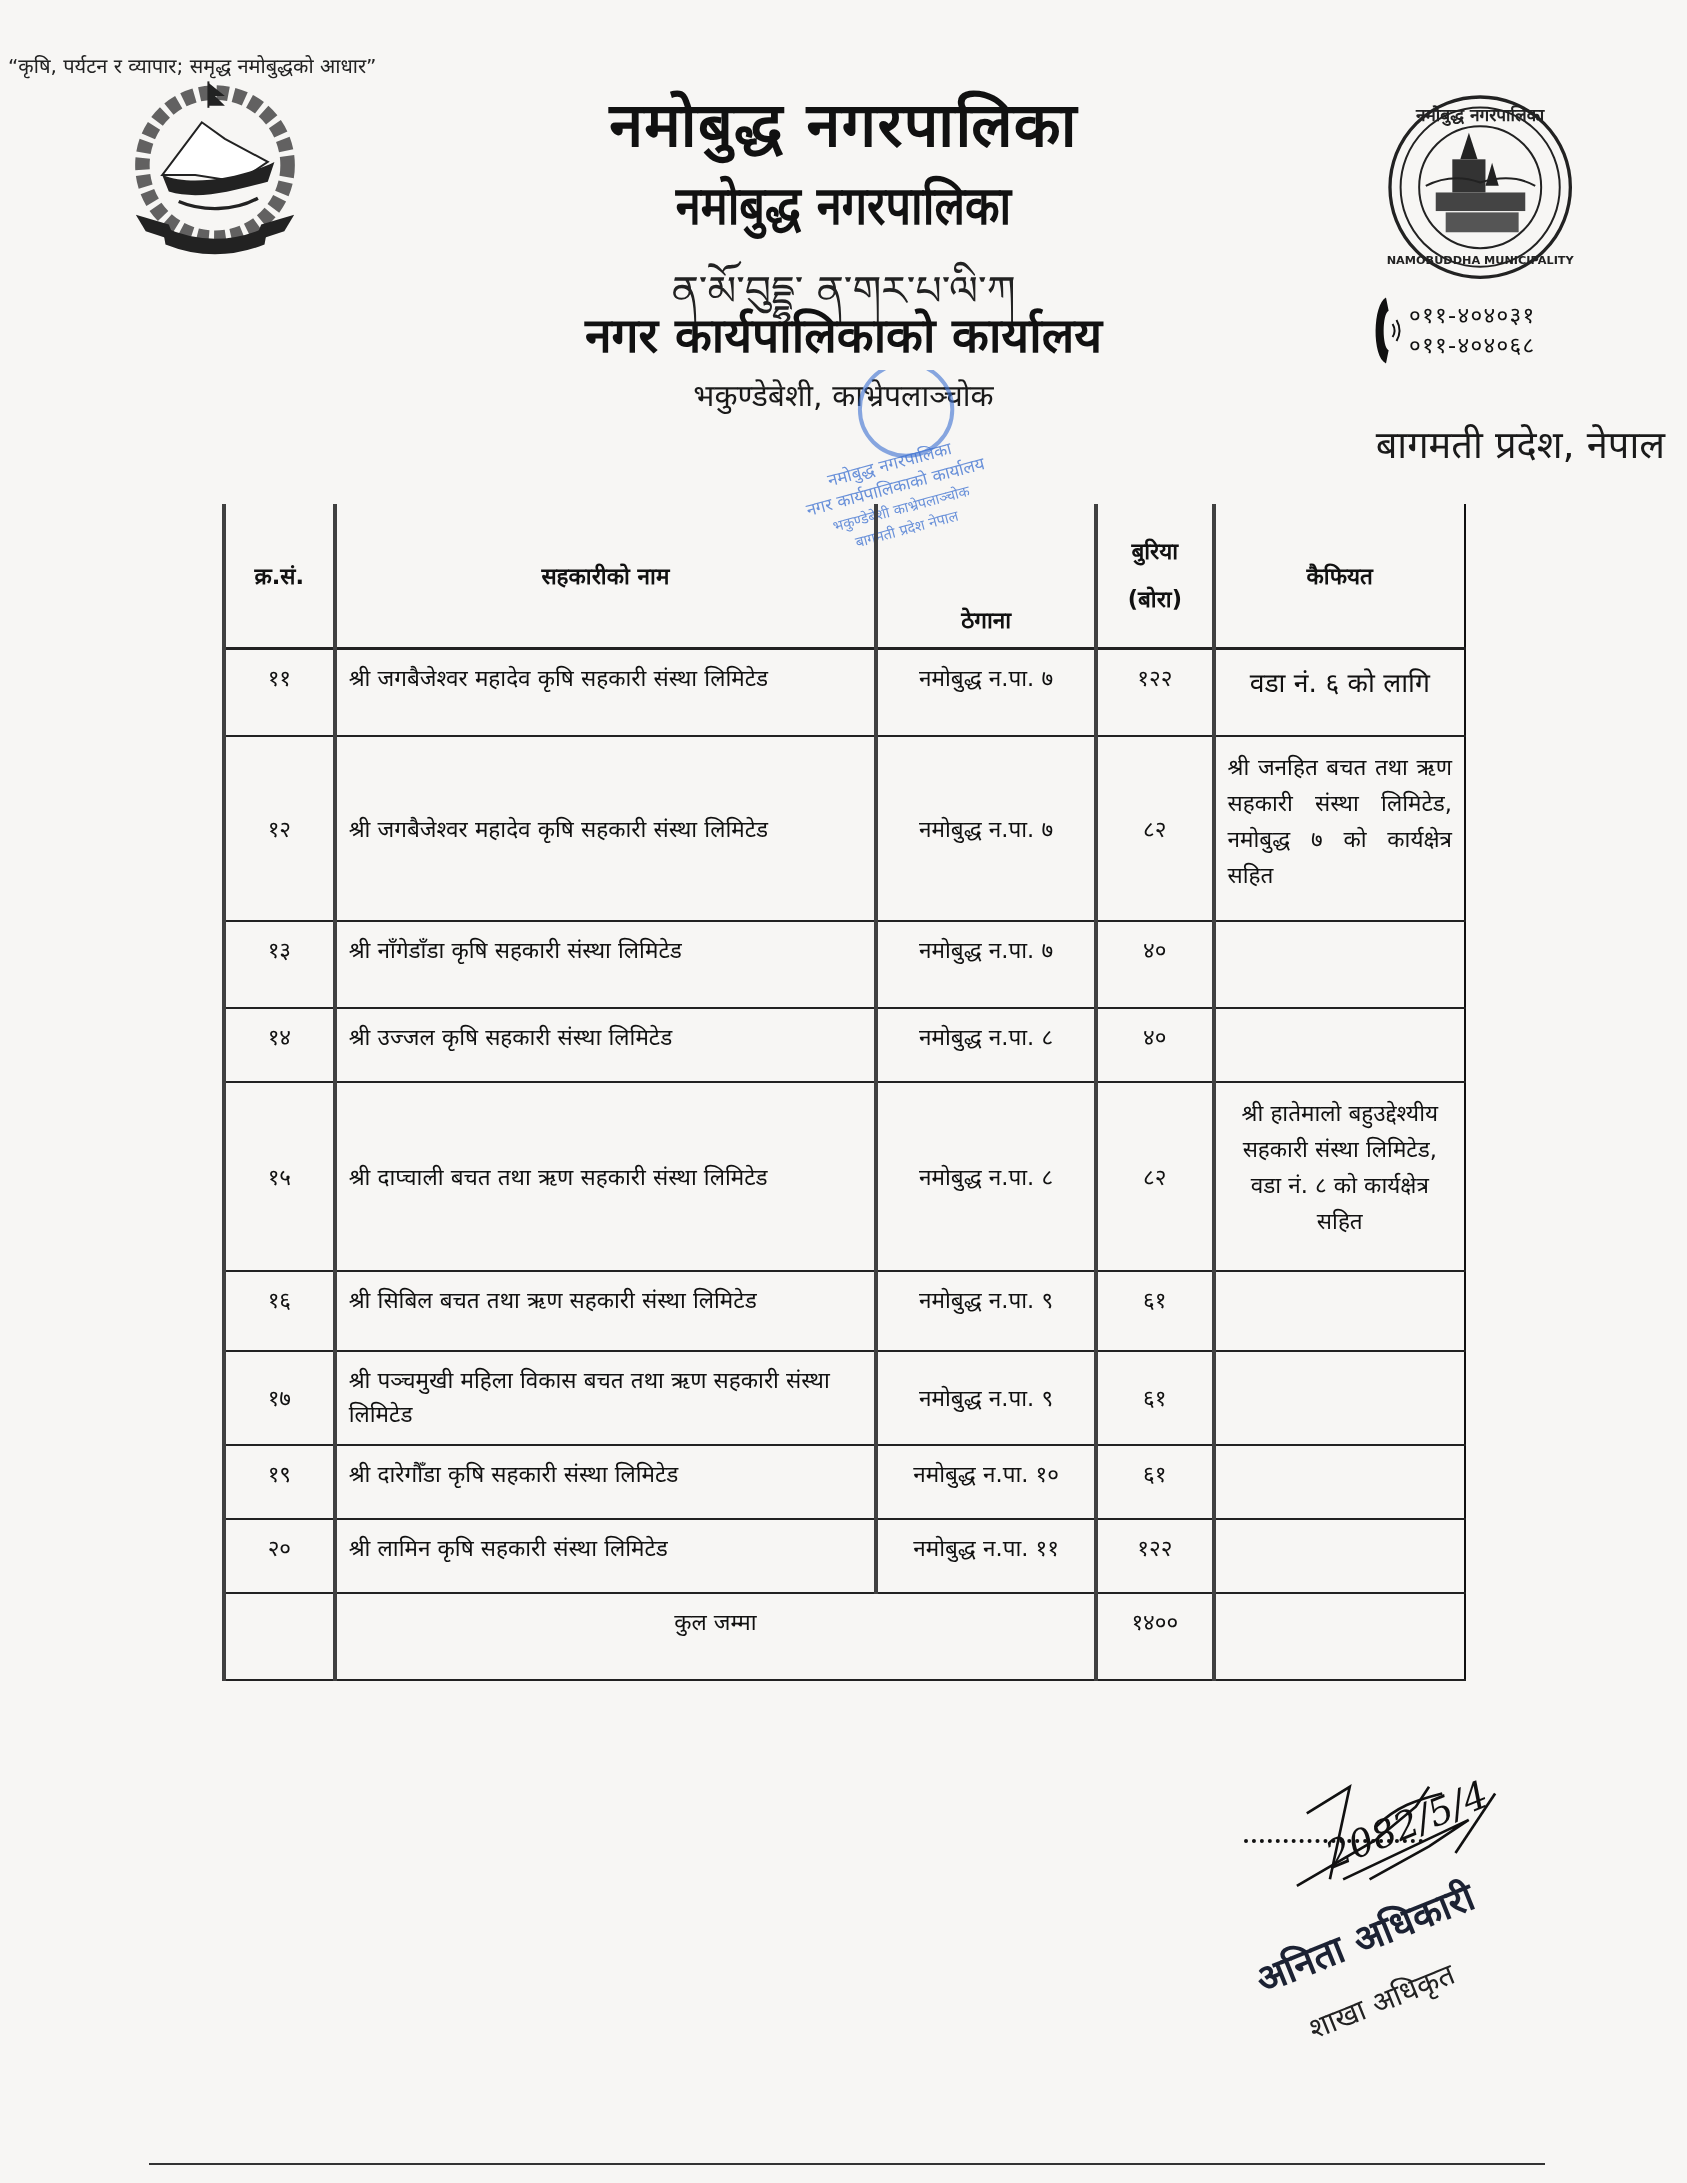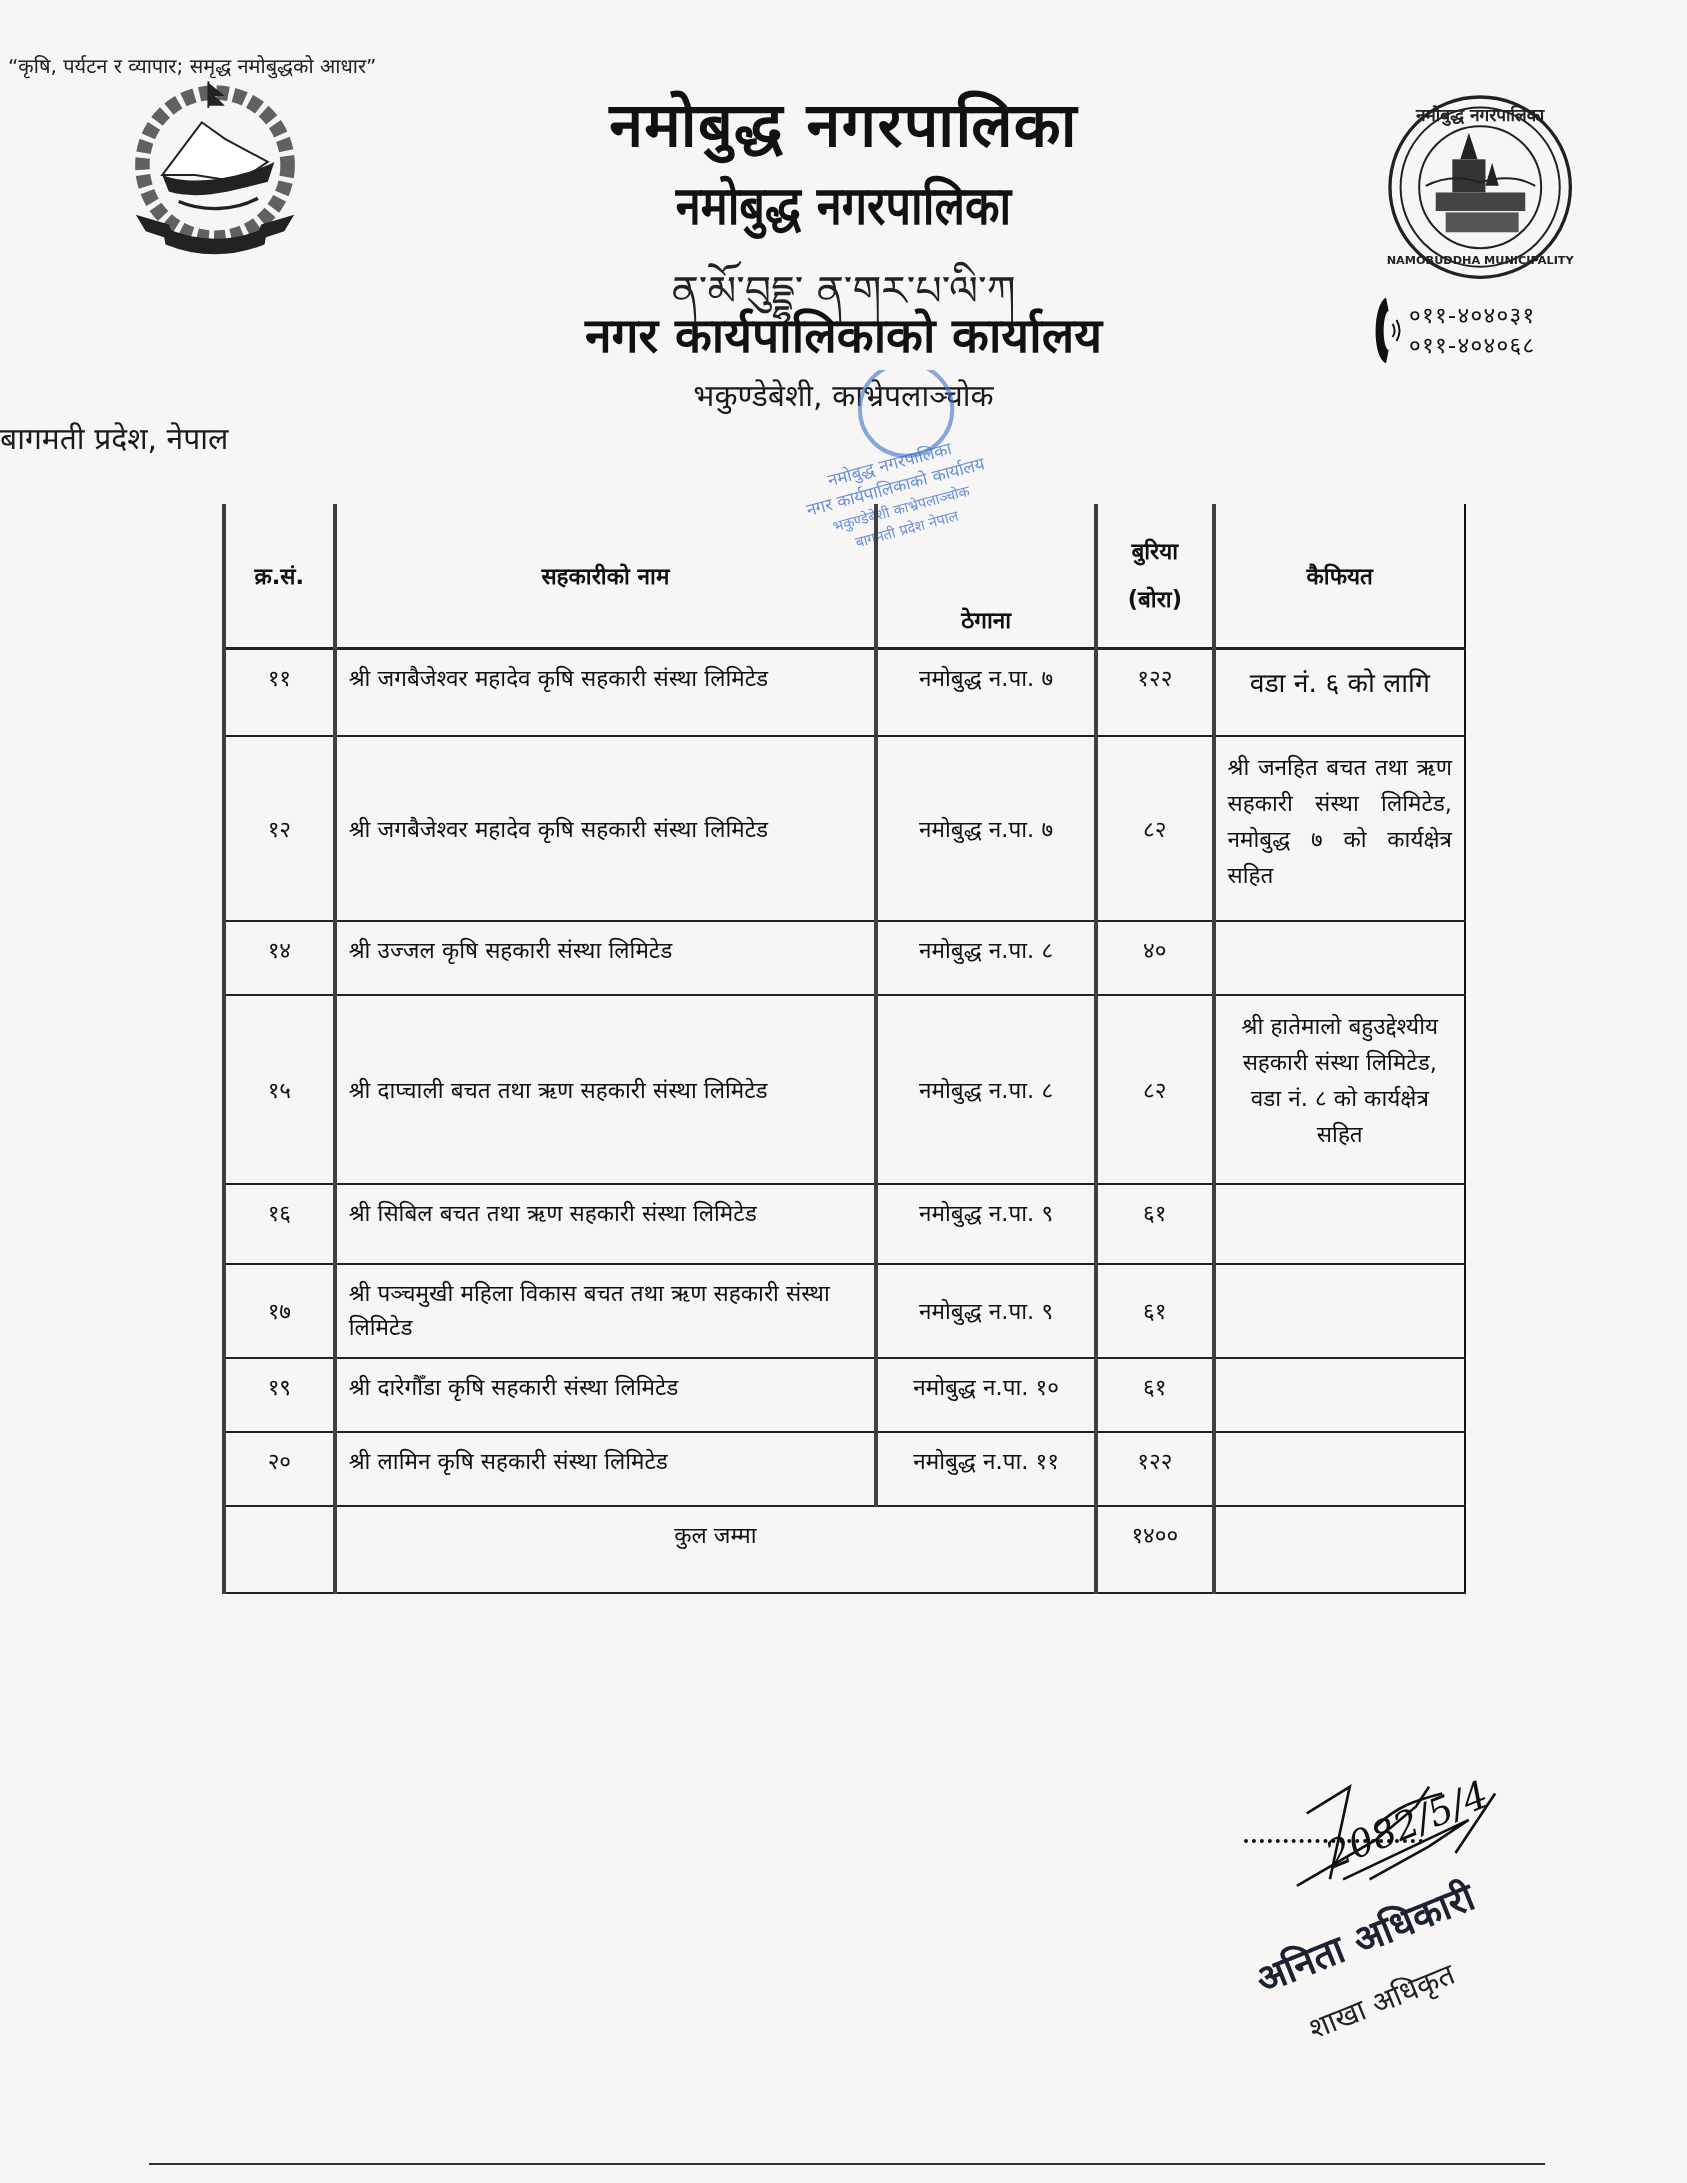--- a/index.html
+++ b/index.html
@@ -9,21 +9,21 @@
     font-family: "DejaVu Sans", "Liberation Sans", sans-serif;
     color: #1a1a1a;
   }
   .abs { position: absolute; }
   .tagline { left: 8px; width: 1687px; top: 52px; text-align: left; font-size: 20px; color: #222; }
   .title1 { left: 0; width: 1687px; top: 81px; text-align: center; font-size: 61px; font-weight: bold; letter-spacing: 1.3px; color: #111; }
   .title2 { left: 0; width: 1687px; top: 167px; text-align: center; font-size: 53px; font-weight: bold; color: #111; transform: scaleX(0.85); }
   .title3 { left: 0; width: 1687px; top: 245px; text-align: center; font-size: 41px; color: #222; }
   .title4 { left: 0; width: 1687px; top: 301px; text-align: center; font-size: 48px; font-weight: bold; color: #111; }
   .addr1 { left: 0; width: 1687px; top: 374px; text-align: center; font-size: 30px; color: #1a1a1a; }
-  .addr2 { left: 0; width: 1665px; top: 417px; text-align: left; font-size: 30px; color: #1a1a1a; }
+  .addr2 { left: 0; width: 1665px; top: 417px; text-align: right; font-size: 38px; color: #1a1a1a; }
 
   .emblem-left { left: 116px; top: 76px; width: 198px; height: 185px; }
   .emblem-right { left: 1386px; top: 93px; width: 189px; height: 189px; }
 
   .phone { left: 1366px; top: 291px; width: 212px; height: 79px; }
   .phone-icon { position: absolute; left: 0; top: 0; width: 40px; height: 79px; }
   .phone-num { position: absolute; left: 43px; font-size: 22.5px; letter-spacing: 1.3px; color: #111; }
   .phone-num.n1 { top: 8px; }
   .phone-num.n2 { top: 38px; }
 
@@ -141,20 +141,27 @@
       <td class="c-qty">१२२</td>
       <td class="c-rem center" style="font-size:26.5px">वडा नं. ६ को लागि</td>
     </tr>
     <tr class="h200">
       <td class="c-sn vmid">१२</td>
       <td class="c-name vmid">श्री जगबैजेश्वर महादेव कृषि सहकारी संस्था लिमिटेड</td>
       <td class="c-addr vmid">नमोबुद्ध न.पा. ७</td>
       <td class="c-qty vmid">८२</td>
       <td class="c-rem">श्री जनहित बचत तथा ऋण सहकारी संस्था लिमिटेड, नमोबुद्ध ७ को कार्यक्षेत्र सहित</td>
     </tr>
+    <tr class="h100">
+      <td class="c-sn">१३</td>
+      <td class="c-name">श्री नाँगेडाँडा कृषि सहकारी संस्था लिमिटेड</td>
+      <td class="c-addr">नमोबुद्ध न.पा. ७</td>
+      <td class="c-qty">४०</td>
+      <td class="c-rem"></td>
+    </tr>
     <tr class="h70">
       <td class="c-sn">१४</td>
       <td class="c-name">श्री उज्जल कृषि सहकारी संस्था लिमिटेड</td>
       <td class="c-addr">नमोबुद्ध न.पा. ८</td>
       <td class="c-qty">४०</td>
       <td class="c-rem"></td>
     </tr>
     <tr class="h170">
       <td class="c-sn vmid">१५</td>
       <td class="c-name vmid">श्री दाप्चाली बचत तथा ऋण सहकारी संस्था लिमिटेड</td>

